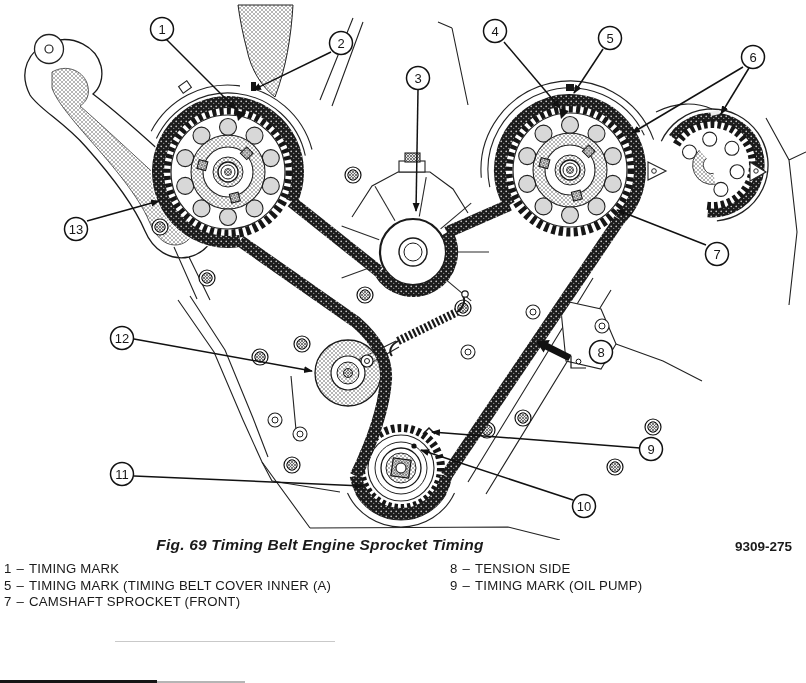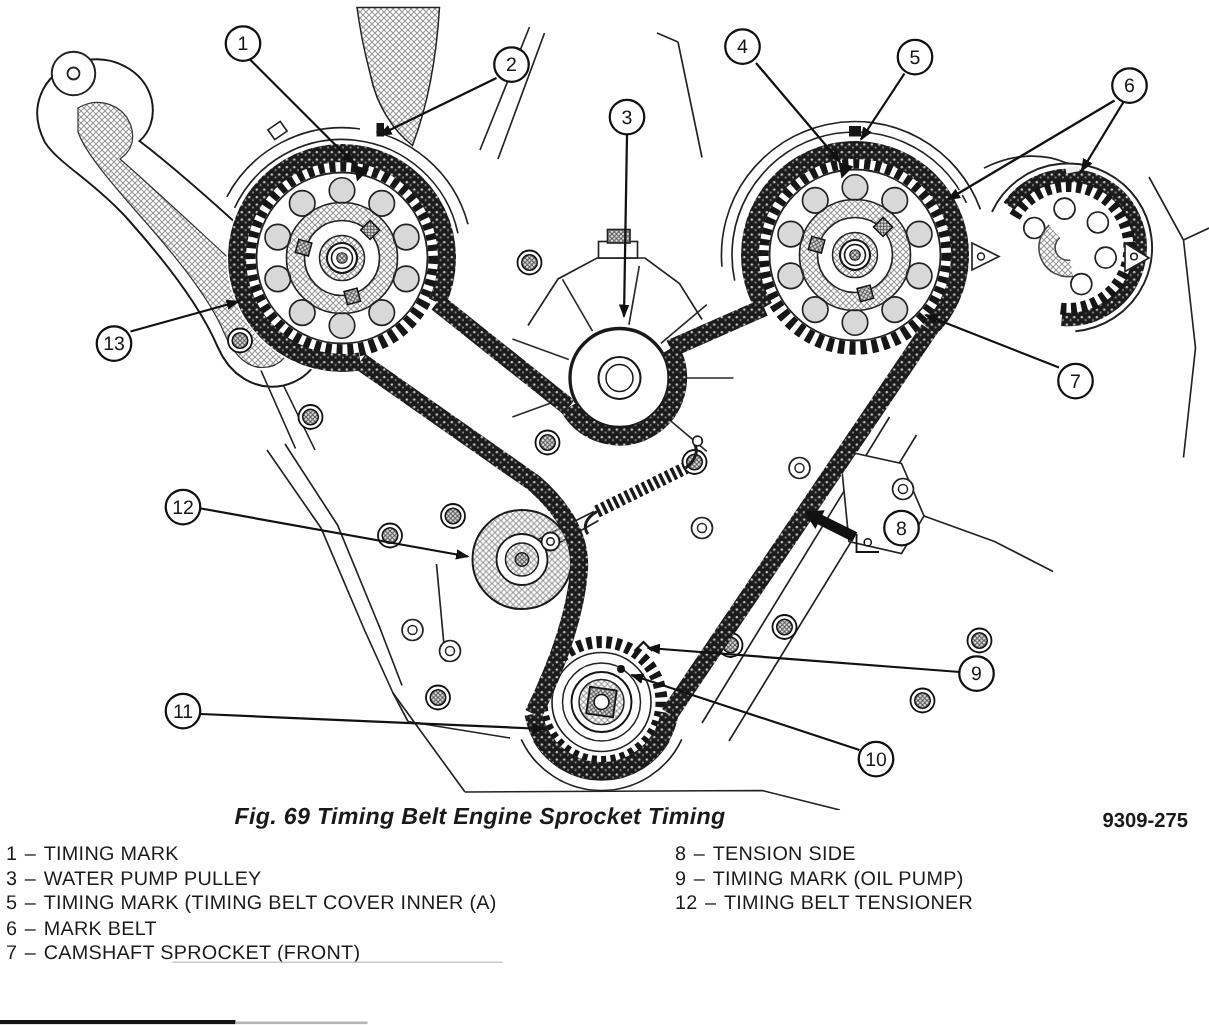--- a/index.html
+++ b/index.html
@@ -327,29 +327,26 @@
   </g>
 </svg>
 
 <div class="ref-code">9309-275</div>
 
 <div class="fig-title">Fig. 69 Timing Belt Engine Sprocket Timing</div>
 
 <div class="legend">
   <div class="legend-col-left">
     <div class="legend-row"><span>1</span><span class="legend-sep">–</span><span>TIMING MARK</span></div>
-    <div class="legend-row"><span>3</span><span class="legend-sep">–</span><span>WATER PUMP PULLEY</span></div>
     <div class="legend-row"><span>5</span><span class="legend-sep">–</span><span>TIMING MARK (TIMING BELT COVER INNER (A)</span></div>
-    <div class="legend-row"><span>6</span><span class="legend-sep">–</span><span>MARK BELT</span></div>
     <div class="legend-row"><span>7</span><span class="legend-sep">–</span><span>CAMSHAFT SPROCKET (FRONT)</span></div>
   </div>
   <div class="legend-col-right">
     <div class="legend-row"><span>8</span><span class="legend-sep">–</span><span>TENSION SIDE</span></div>
     <div class="legend-row"><span>9</span><span class="legend-sep">–</span><span>TIMING MARK (OIL PUMP)</span></div>
-    <div class="legend-row"><span>12</span><span class="legend-sep">–</span><span>TIMING BELT TENSIONER</span></div>
   </div>
 </div>
 
 <div class="artifact-line"></div>
 <div class="bottom-rule"></div>
 <div class="bottom-rule-faint"></div>
 
 </div>
 
 </body></html>

